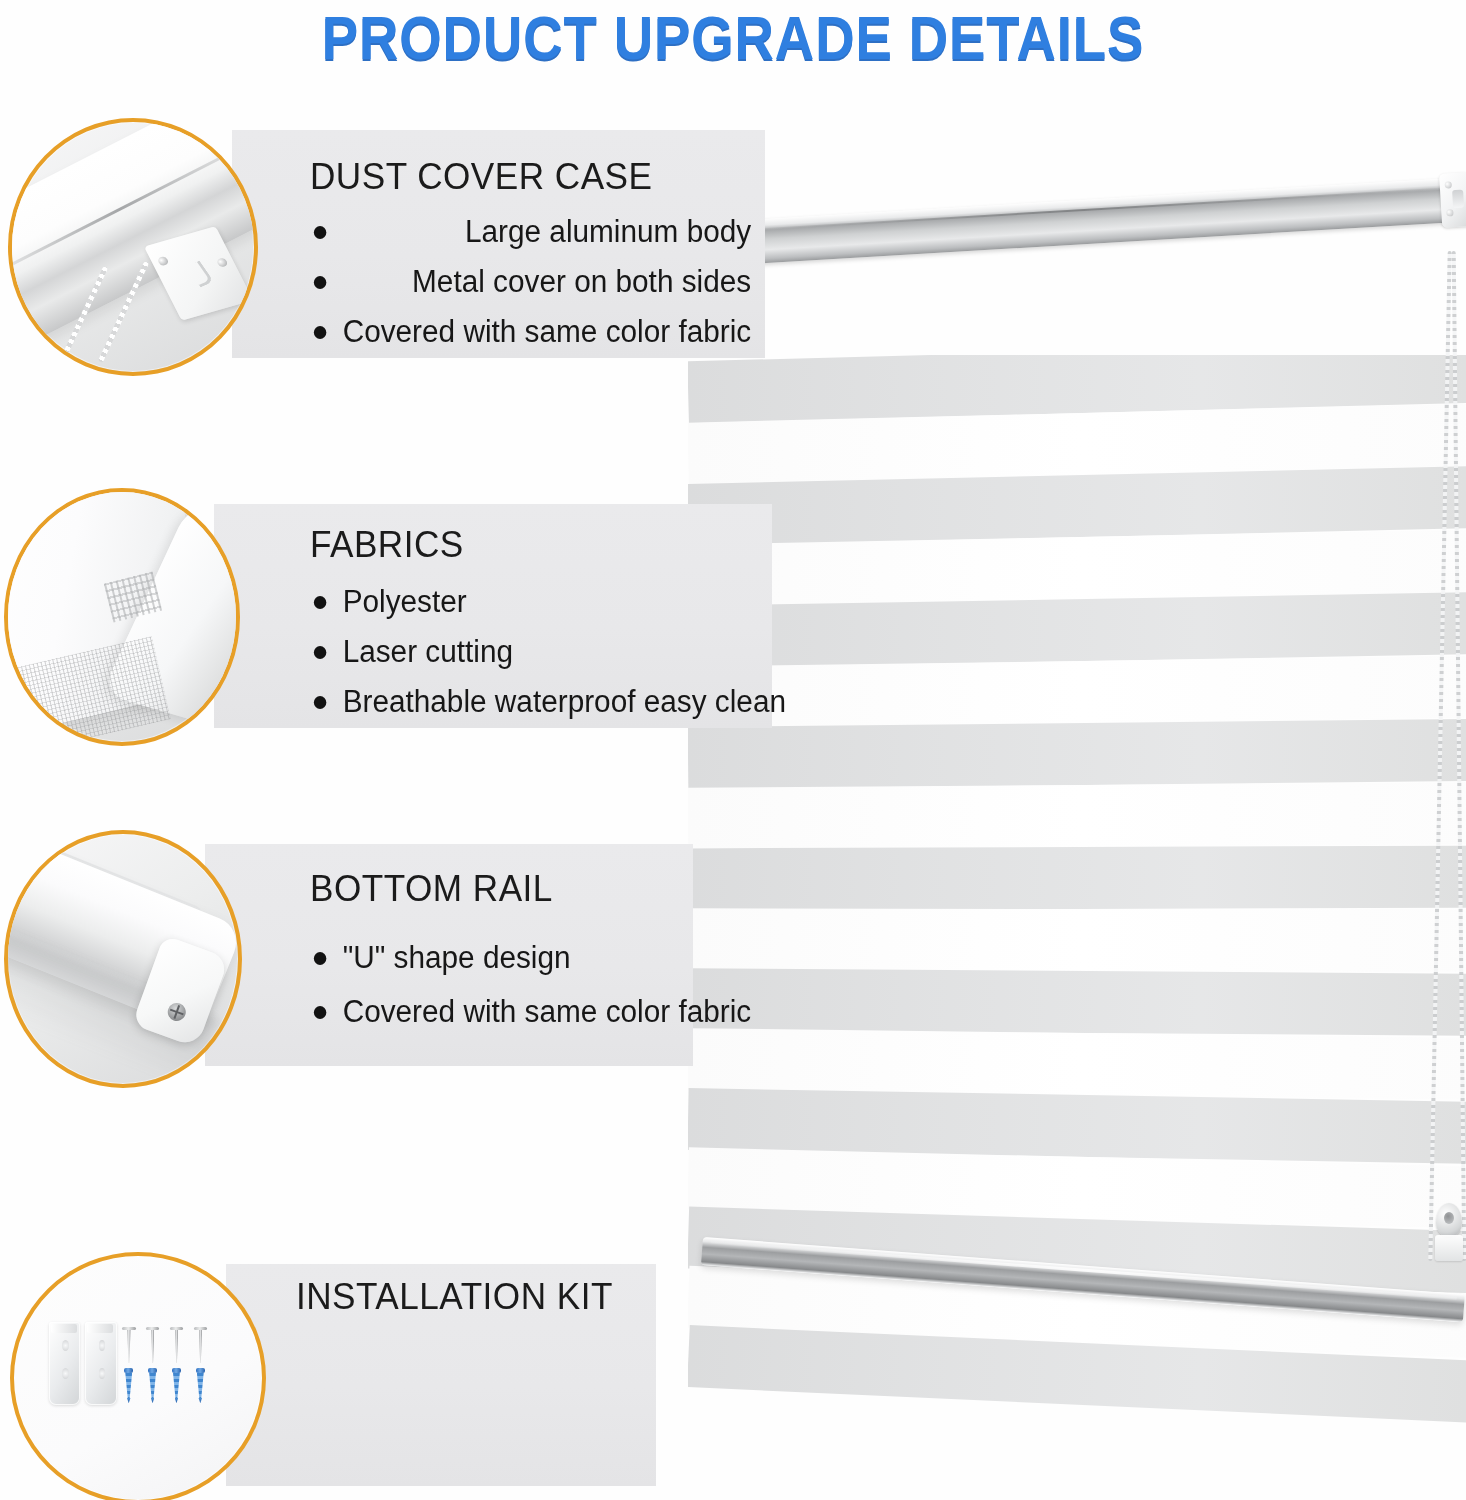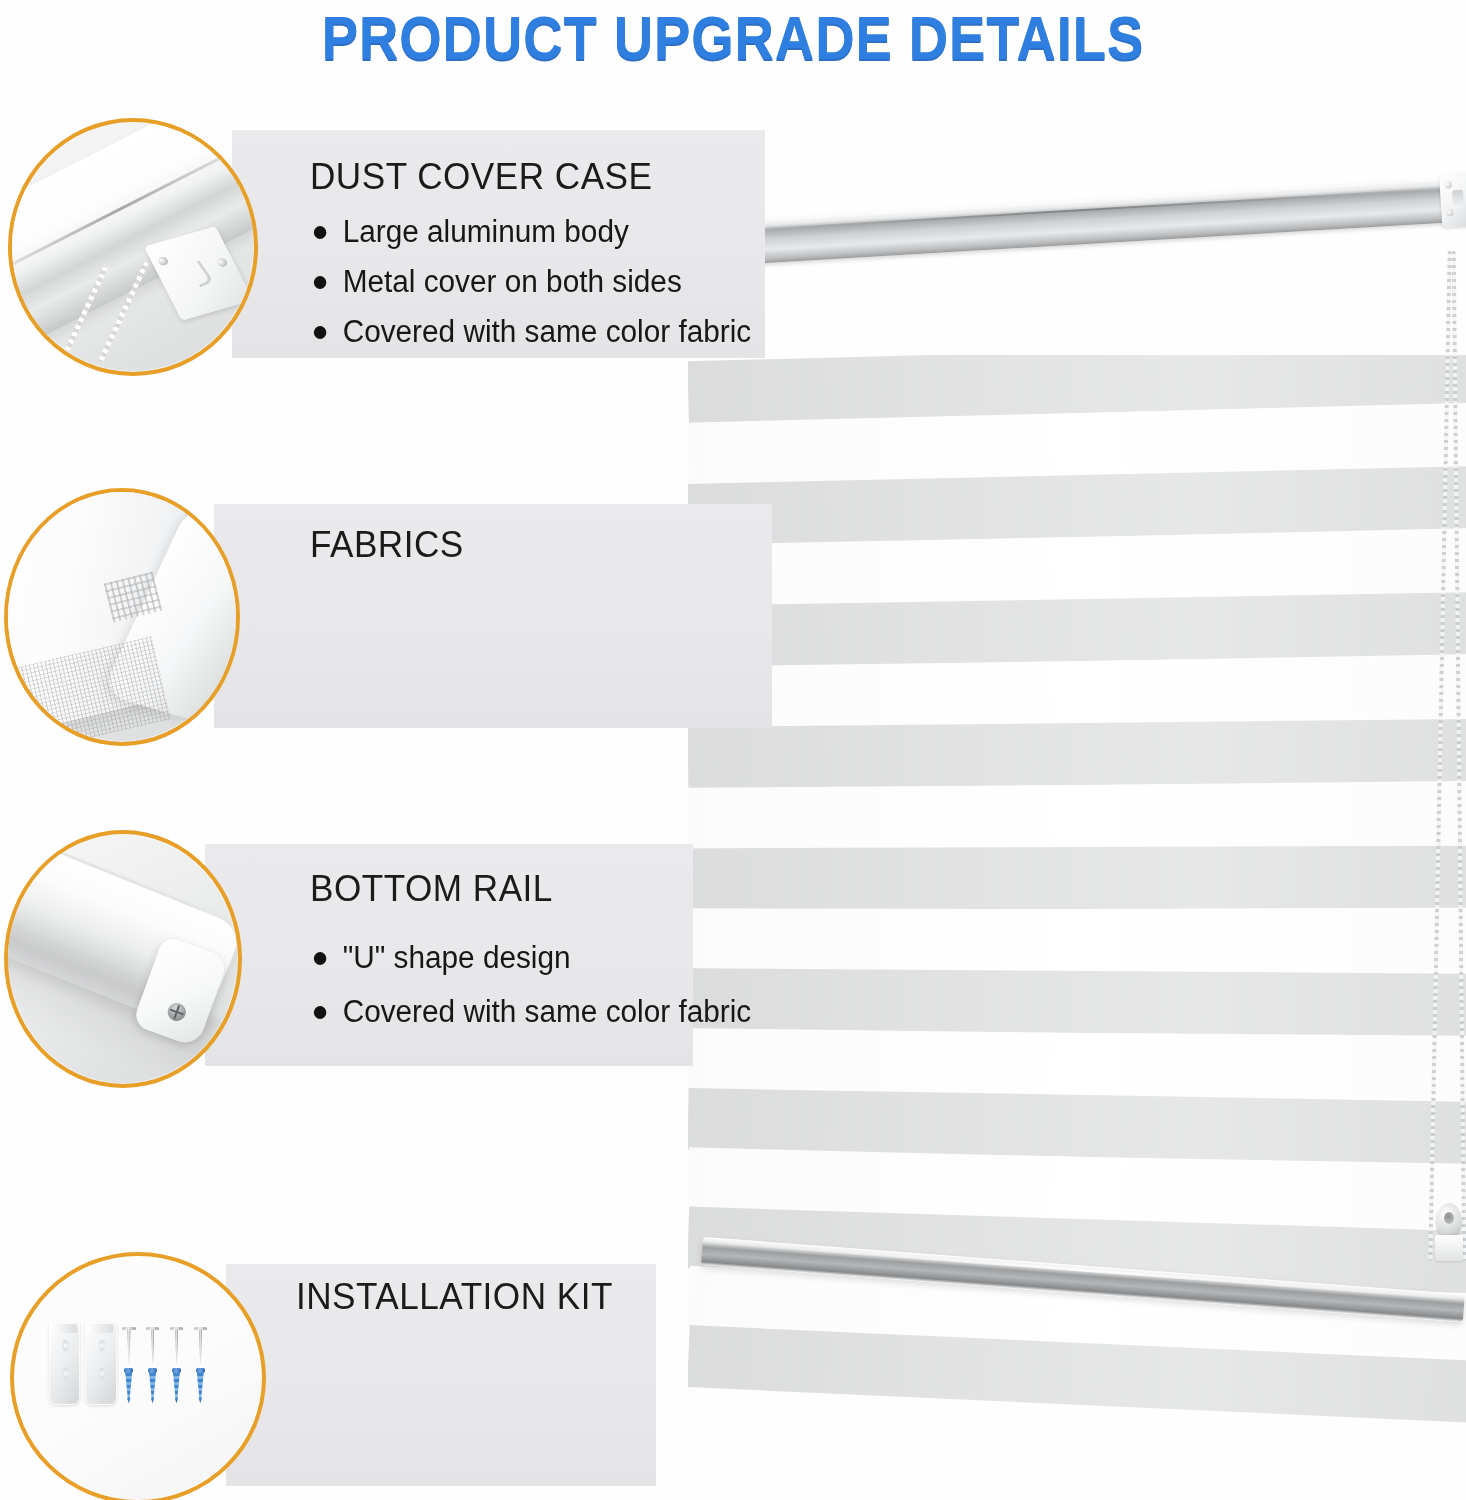--- a/index.html
+++ b/index.html
@@ -360,21 +360,21 @@
 
     <div class="bottom-rail">
       <div class="bottom-rail-hl"></div>
     </div>
   </div>
 
   <div class="block" style="left:0;top:118px;width:790px;height:250px;">
     <div class="panel" style="left:232px;top:12px;width:533px;height:228px;"></div>
     <div class="panel-text" style="left:266px;top:38px;">
       <div class="blk-title">DUST COVER CASE</div>
-      <ul class="bullets" style="margin-top:16px;">
+      <ul class="bullets" style="margin-top:16px;text-align:right;">
         <li>Large aluminum body</li>
         <li style="margin-top:14px;">Metal cover on both sides</li>
         <li style="margin-top:14px;">Covered with same color fabric</li>
       </ul>
     </div>
     <div class="photo oval" style="left:8px;top:0;width:242px;height:250px;">
       <div class="ph1-body"></div>
       <div class="ph1-cap">
         <span class="sc a"></span>
         <span class="sc b"></span>
@@ -382,20 +382,25 @@
       </div>
       <div class="ph1-chain c1"></div>
       <div class="ph1-chain c2"></div>
     </div>
   </div>
 
   <div class="block" style="left:0;top:490px;width:790px;height:250px;">
     <div class="panel" style="left:214px;top:14px;width:558px;height:224px;"></div>
     <div class="panel-text" style="left:266px;top:34px;">
       <div class="blk-title">FABRICS</div>
+      <ul class="bullets" style="margin-top:18px;">
+        <li>Polyester</li>
+        <li style="margin-top:14px;">Laser cutting</li>
+        <li style="margin-top:14px;">Breathable waterproof easy clean</li>
+      </ul>
     </div>
     <div class="photo oval" style="left:4px;top:-2px;width:228px;height:250px;">
       <div class="ph2-sheet"></div>
       <div class="ph2-fold"></div>
       <div class="ph2-mesh"></div>
       <div class="ph2-dots"></div>
     </div>
   </div>
 
   <div class="block" style="left:0;top:828px;width:790px;height:252px;">

